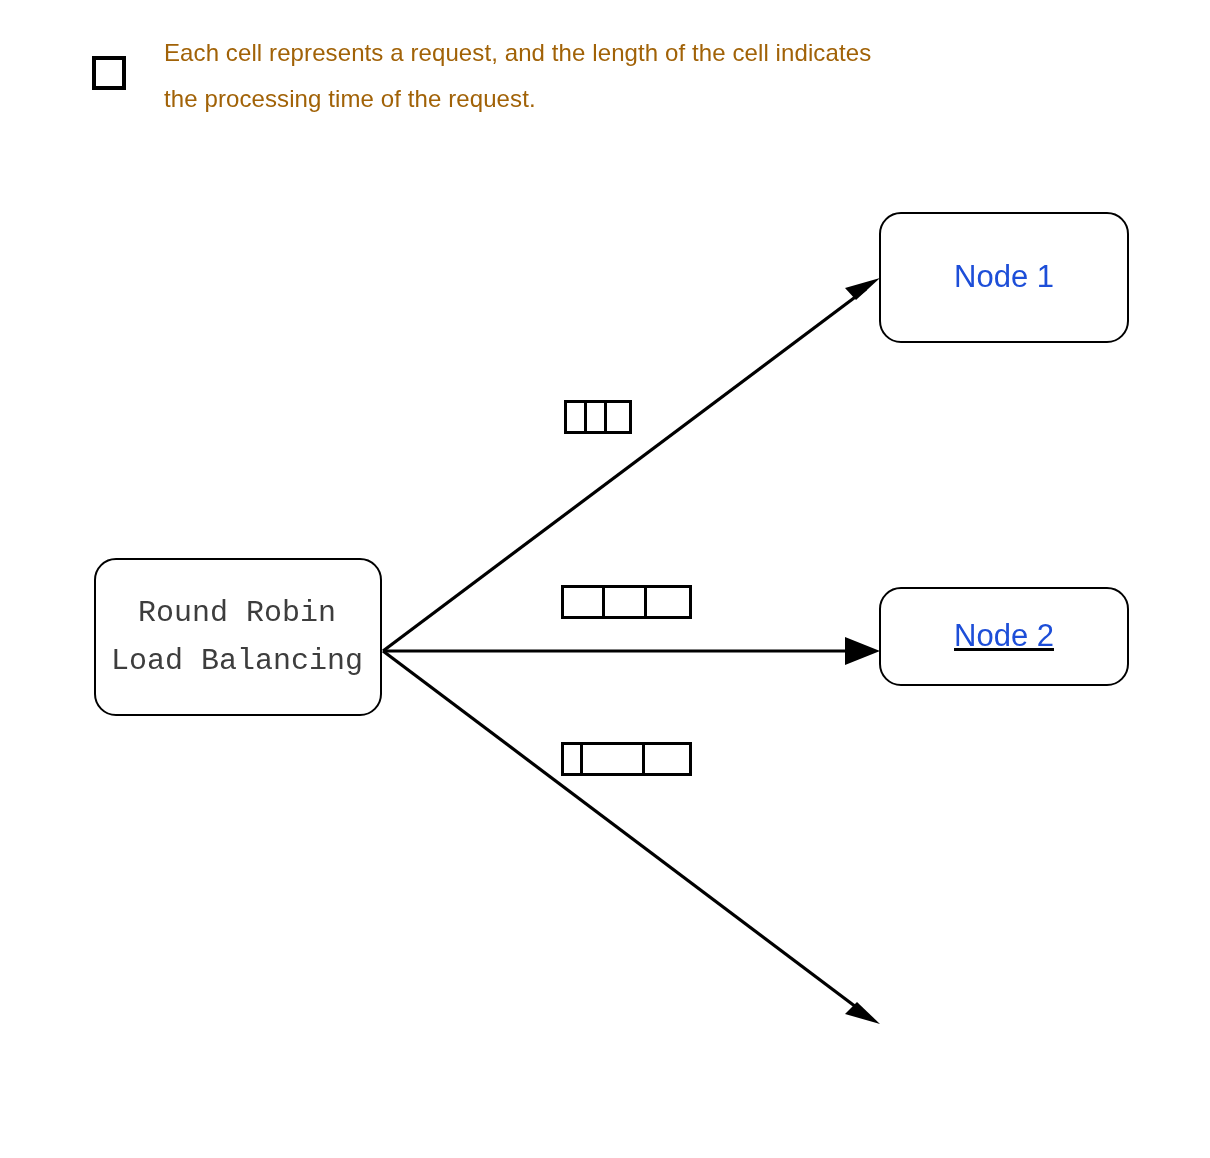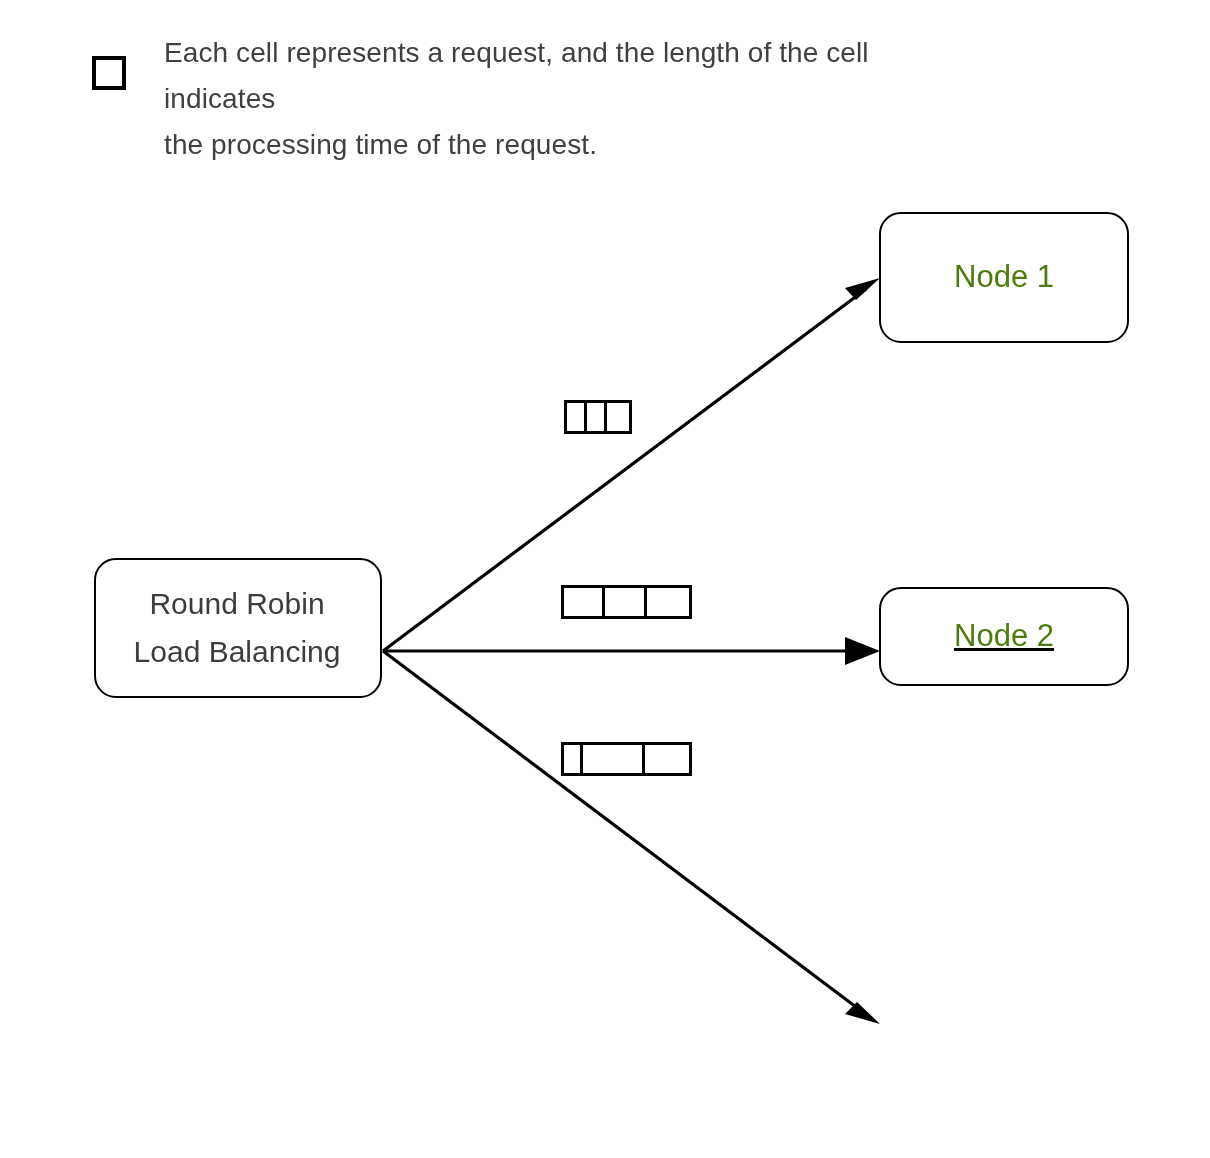--- a/index.html
+++ b/index.html
@@ -39,51 +39,52 @@
     height: 34px;
     box-sizing: border-box;
     border: 4px solid #000000;
     background: #ffffff;
   }
   .legend-text {
     position: absolute;
     left: 72px;
     top: 0px;
     width: 800px;
-    color: #404040;
-    font-size: 28px;
+    color: #a16207;
+    font-size: 24px;
     line-height: 46px;
     letter-spacing: 0.1px;
     white-space: pre-line;
   }
 
   
   .nodebox {
     position: absolute;
     box-sizing: border-box;
     background: #ffffff;
     border: 2.2px solid #000000;
     border-radius: 22px;
     display: flex;
     align-items: center;
     justify-content: center;
     text-align: center;
   }
   .nodebox .nodebox-label {
     font-size: 31px;
-    color: #4d7c0f;
+    color: #1d4ed8;
     line-height: 1.18;
     white-space: pre-line;
   }
 
   .srcbox {
     left: 94px;
     top: 558px;
     width: 288px;
-    height: 140px;
+    height: 158px;
+    font-family: Liberation Mono, monospace;
   }
   .srcbox .nodebox-label {
     color: #3d3d3d;
     font-size: 30px;
     line-height: 1.6;
     width: 320px;     
     margin-left: -2px;
   }
 
   .node1 { left: 879px; top: 212px;  width: 250px; height: 131px; }

